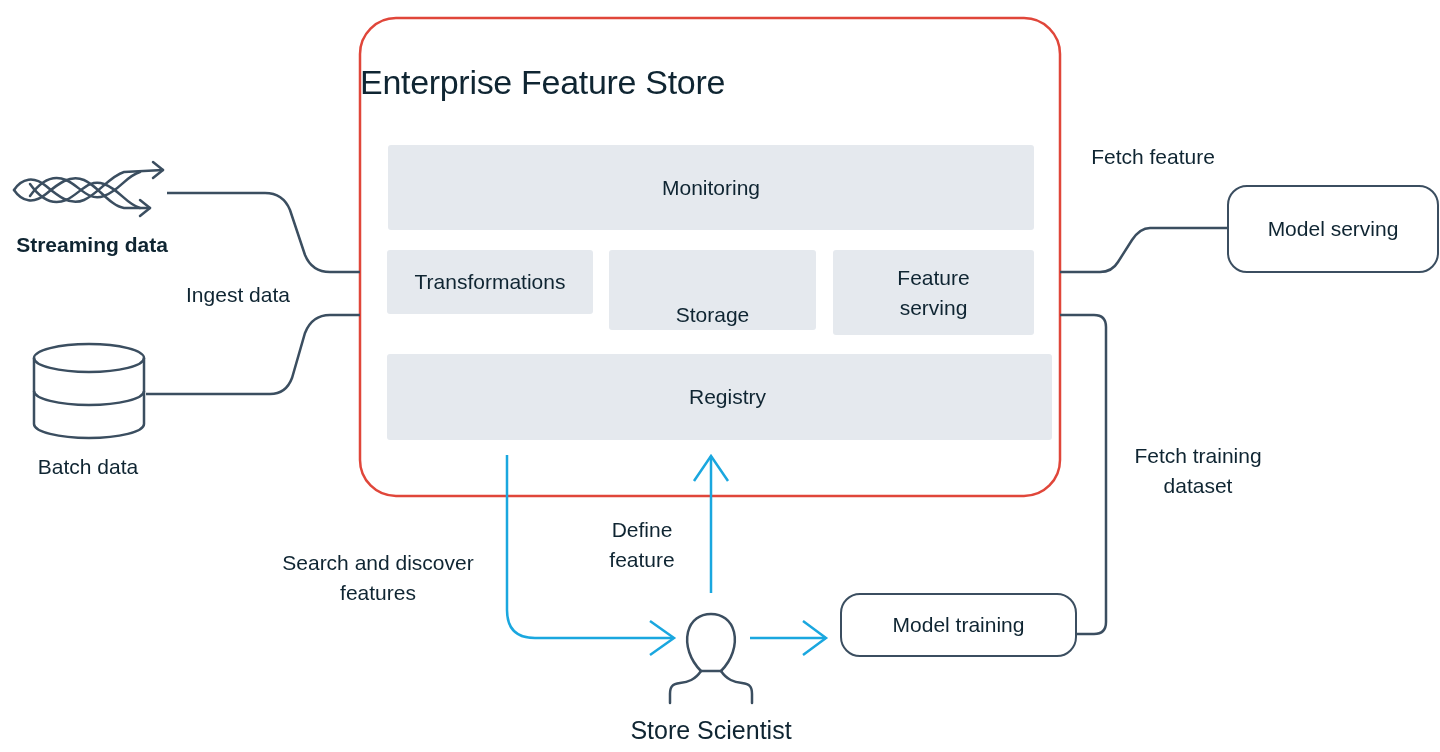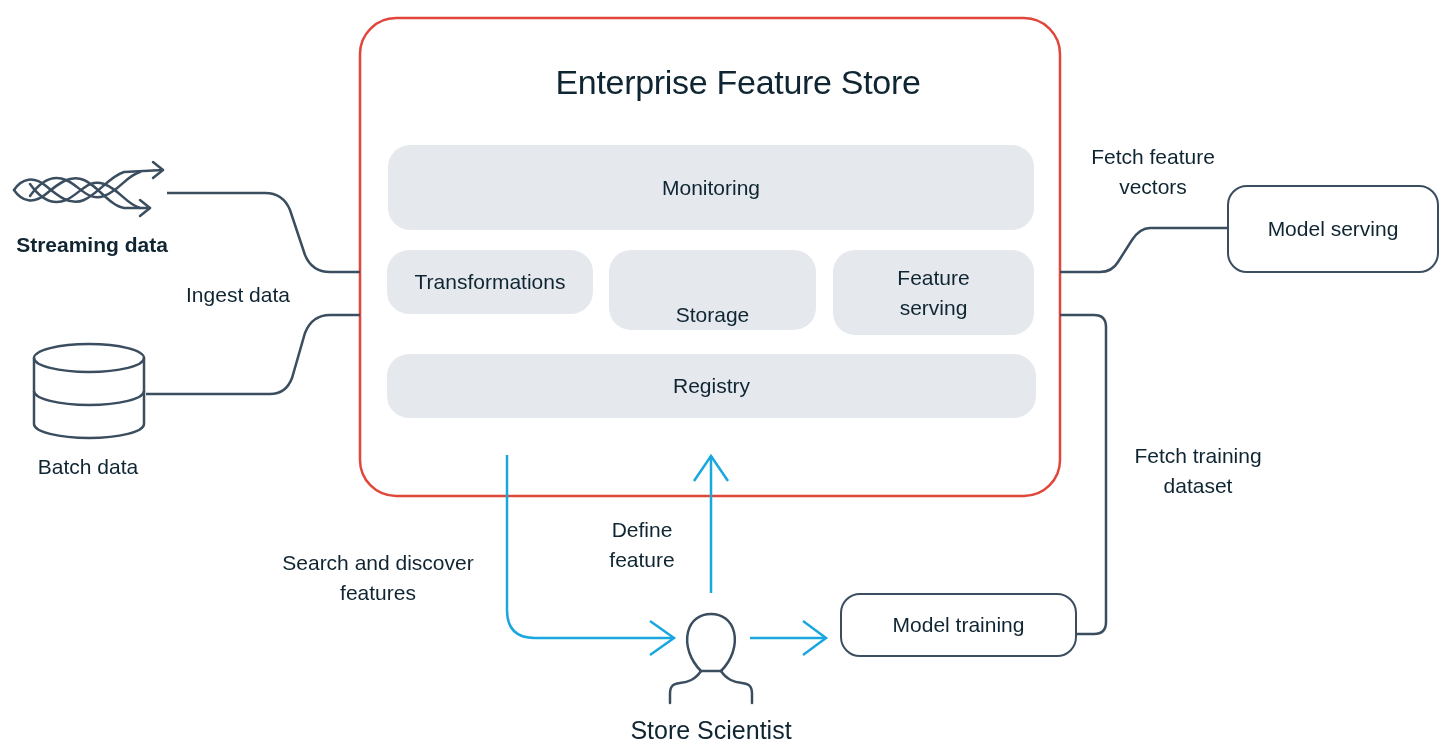--- a/index.html
+++ b/index.html
@@ -1,21 +1,21 @@
 <!DOCTYPE html>
 <html><head>
 <meta charset="utf-8">
 <style>
   html, body { margin: 0; padding: 0; background: #ffffff; }
   body { width: 1440px; height: 752px; position: relative; overflow: hidden;
          font-family: "Liberation Sans", "DejaVu Sans", sans-serif; color: #0f2532; }
   svg#diagram { position: absolute; left: 0; top: 0; }
   .lbl { position: absolute; font-size: 21px; line-height: 30px; text-align: center; color: #0f2532; white-space: nowrap; }
-  .title { position: absolute; font-size: 34px; line-height: 40px; color: #0f2532; text-align: center; letter-spacing: -0.3px; padding-left: 28px; }
-  .module { position: absolute; background: #e5e9ee; border-radius: 22px; display: flex;
+  .title { position: absolute; font-size: 34px; line-height: 40px; color: #0f2532; text-align: left; letter-spacing: -0.3px; }
+  .module { position: absolute; background: #e5e9ee; border-radius: 3px; display: flex;
             align-items: center; justify-content: center; text-align: center;
             font-size: 21px; line-height: 30px; color: #0f2532; }
   .ext-box { position: absolute; border: 2.5px solid #3b4e60; border-radius: 20px; background: #fff;
              display: flex; align-items: center; justify-content: center;
              font-size: 21px; color: #0f2532; box-sizing: border-box; }
   .multiline span { display: block; }
 </style>
 </head>
 <body>
 
@@ -70,38 +70,37 @@
 <div class="module" style="left:387px; top:250px; width:206px; height:64px;">
   <span>Transformations</span>
 </div>
 <div class="module" style="left:609px; top:250px; width:207px; height:80px;align-items:flex-end;">
   <span>Storage</span>
 </div>
 <div class="module multiline" style="left:833px; top:250px; width:201px; height:85px; flex-direction:column;">
   <span>Feature</span>
   <span>serving</span>
 </div>
-<div class="module" style="left:387px; top:354px; width:649px; height:64px;">
+<div class="module" style="left:387px; top:354px; width:649px; height:86px;padding-left:16px;">
   <span>Registry</span>
 </div>
 
 <div class="lbl" style="left:4px; top:230px; width:176px;font-weight:bold;">Streaming data</div>
 <div class="lbl" style="left:170px; top:280px; width:136px;">Ingest data</div>
 <div class="lbl" style="left:20px; top:452px; width:136px;">Batch data</div>
 
 <div class="ext-box" style="left:1227px; top:185px; width:212px; height:88px;">
   <span>Model serving</span>
 </div>
 <div class="ext-box" style="left:840px; top:593px; width:237px; height:64px;">
   <span>Model training</span>
 </div>
 
 <div class="lbl multiline" style="left:1075px; top:142px; width:156px;">
   <span>Fetch feature</span>
-  <span>vectors</span>
 </div>
 <div class="lbl multiline" style="left:1115px; top:441px; width:166px;">
   <span>Fetch training</span>
   <span>dataset</span>
 </div>
 
 <div class="lbl multiline" style="left:262px; top:548px; width:232px;">
   <span>Search and discover</span>
   <span>features</span>
 </div>

